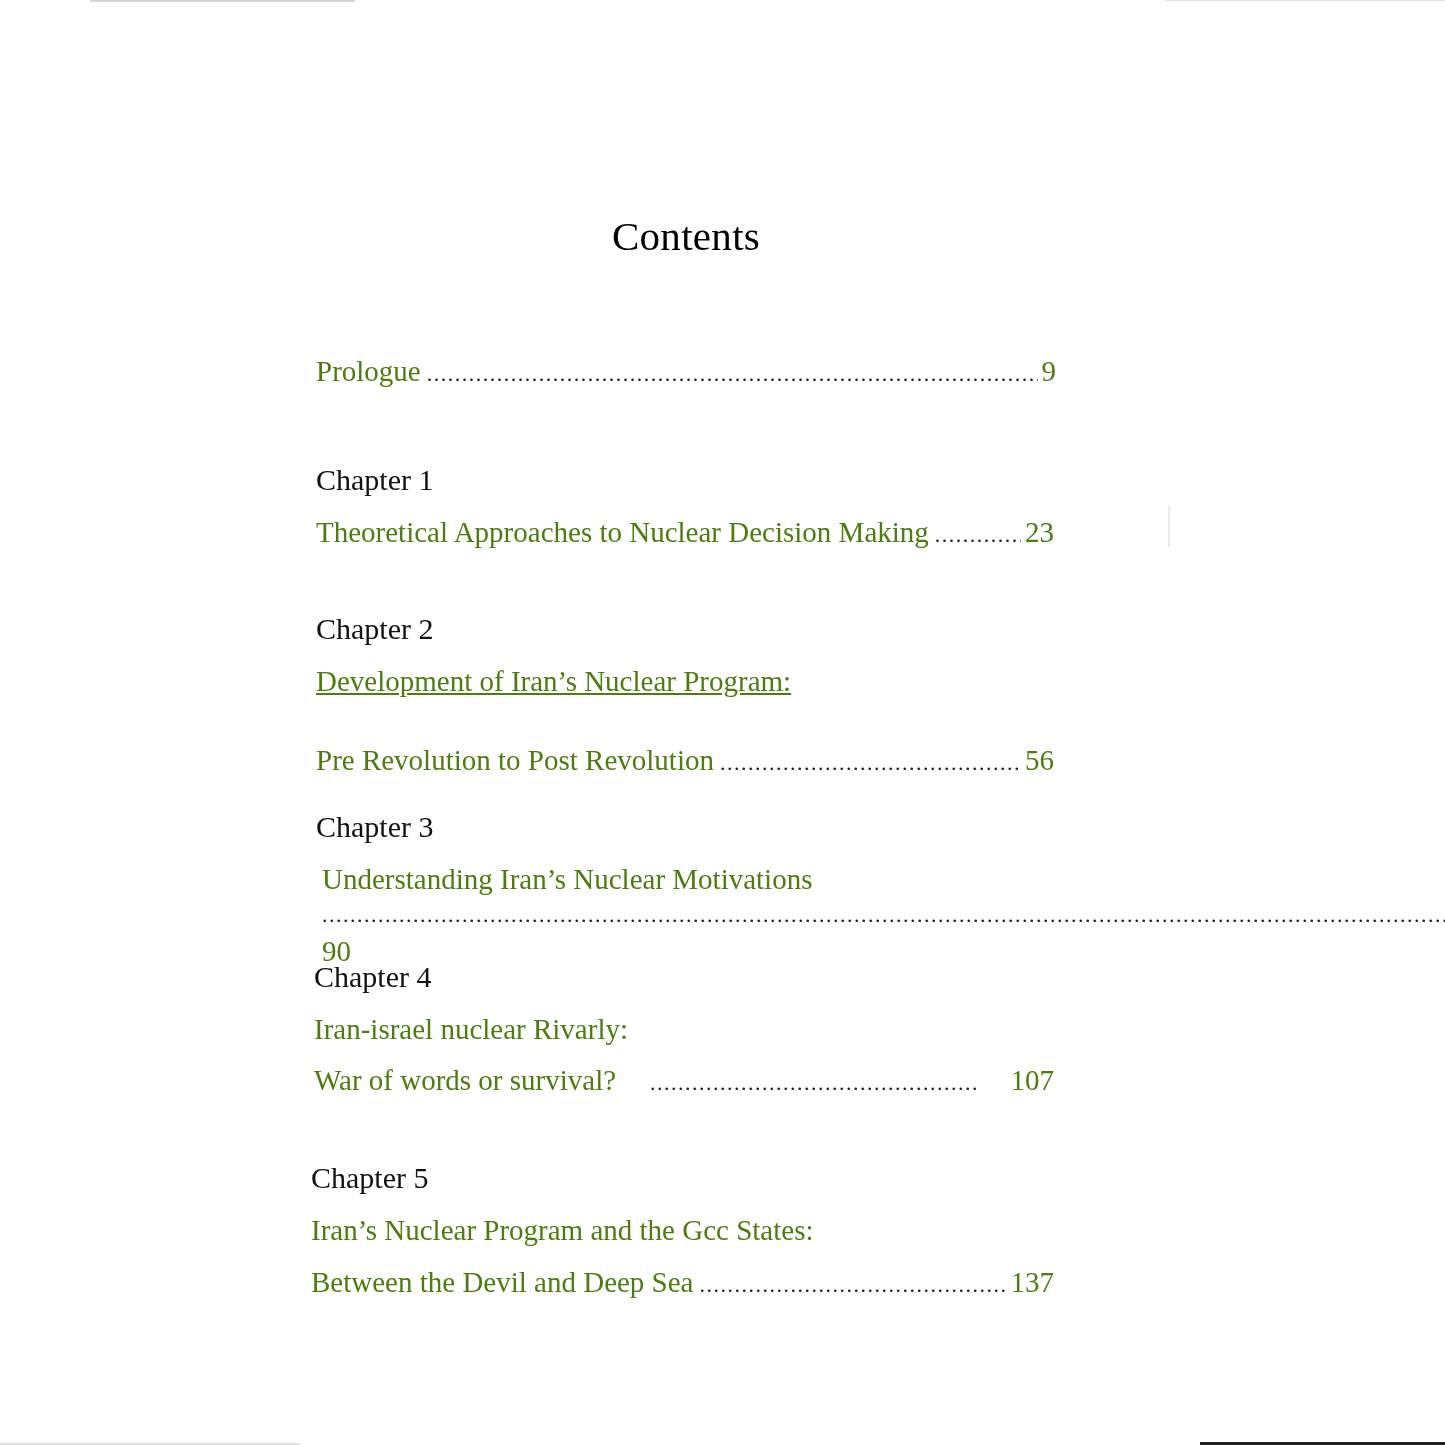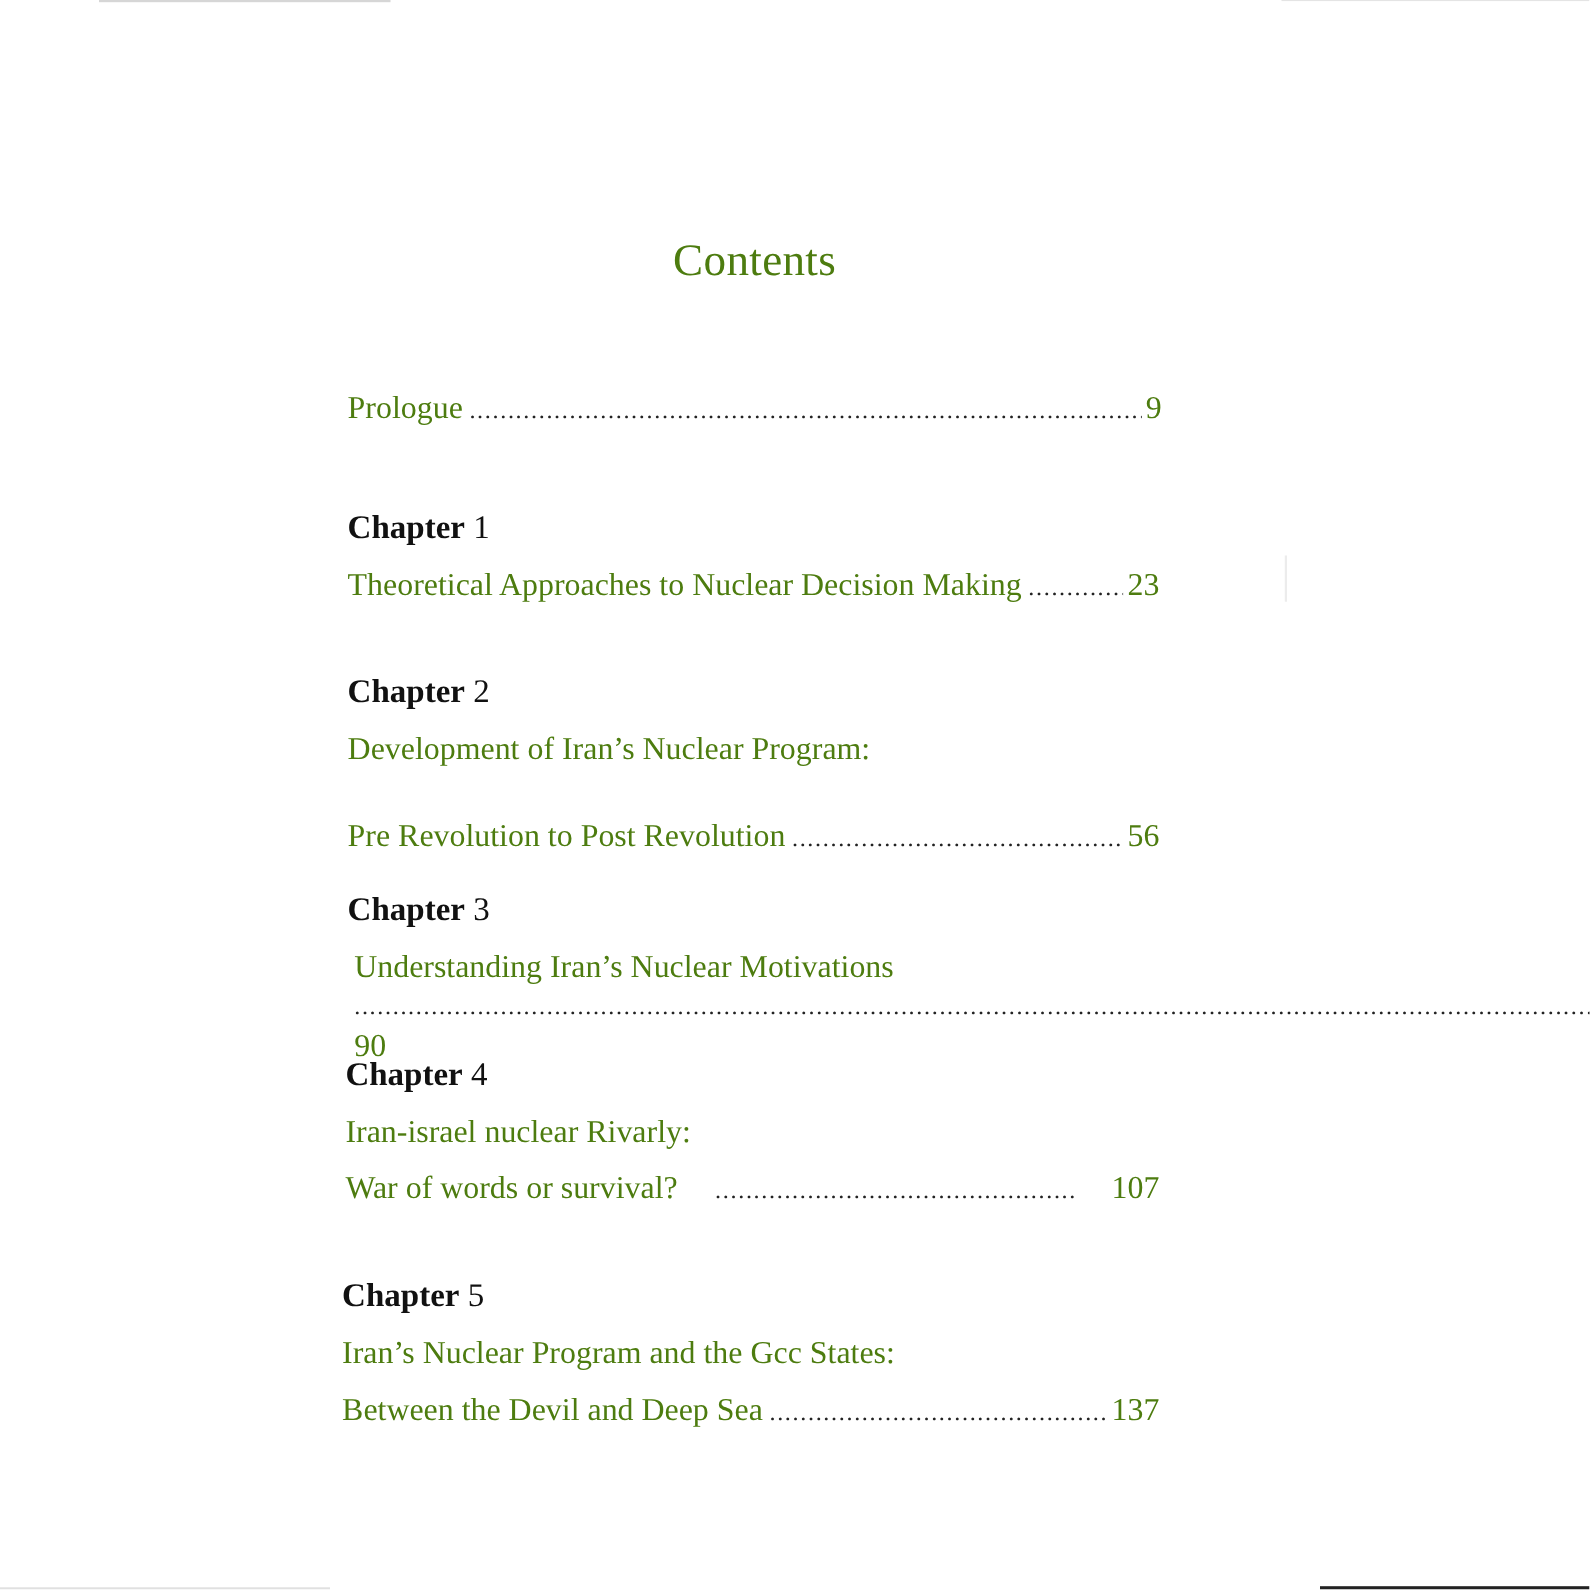--- a/index.html
+++ b/index.html
@@ -37,21 +37,21 @@
   }
   .page-title {
     position: absolute;
     left: 0; width: 1372px;
     top: 212px;
     text-align: center;
     font-size: 41px;
     font-weight: normal;
     letter-spacing: 0.3px;
     margin: 0;
-    color: #4d7c0f;
+    color: #000000;
   }
   .toc {
     position: absolute;
     left: 0; top: 0;
     width: 100%; height: 100%;
   }
   .toc-line {
     position: absolute;
     display: flex;
     align-items: baseline;
@@ -79,21 +79,21 @@
     text-align: right;
   }
   .chapter-heading {
     position: absolute;
     font-size: 30px;
     line-height: 36px;
     color: #111;
     white-space: nowrap;
   }
   .chapter-heading .chapter-word {
-    font-weight: bold;
+    font-weight: normal;
   }
   .chapter-heading .chapter-num {
     font-weight: normal;
   }
 </style>
 </head>
 <body>
 
 <div class="scan-edge-top-left"></div>
 <div class="scan-edge-top-right"></div>
@@ -118,21 +118,21 @@
   <div class="toc-line" style="left:316px; top:514px; width:738px;">
     <span class="title-text">Theoretical Approaches to Nuclear Decision Making</span>
     <span class="leader"></span>
     <span class="page-num">23</span>
   </div>
 
   <div class="chapter-heading" style="left:316px; top:611px;">
     <span class="chapter-word">Chapter</span>
     <span class="chapter-num">2</span>
   </div>
-  <div class="toc-line" style="left:316px; top:663px; width:738px;">
+  <div class="toc-line" style="left:316px; top:663px; width:738px;text-decoration:underline;">
     <span class="title-text">Development of Iran’s Nuclear Program:</span>
   </div>
   <div class="toc-line" style="left:316px; top:694px; width:738px;margin-top:48px;">
     <span class="title-text">Pre Revolution to Post Revolution</span>
     <span class="leader"></span>
     <span class="page-num">56</span>
   </div>
 
   <div class="chapter-heading" style="left:316px; top:809px;">
     <span class="chapter-word">Chapter</span>

